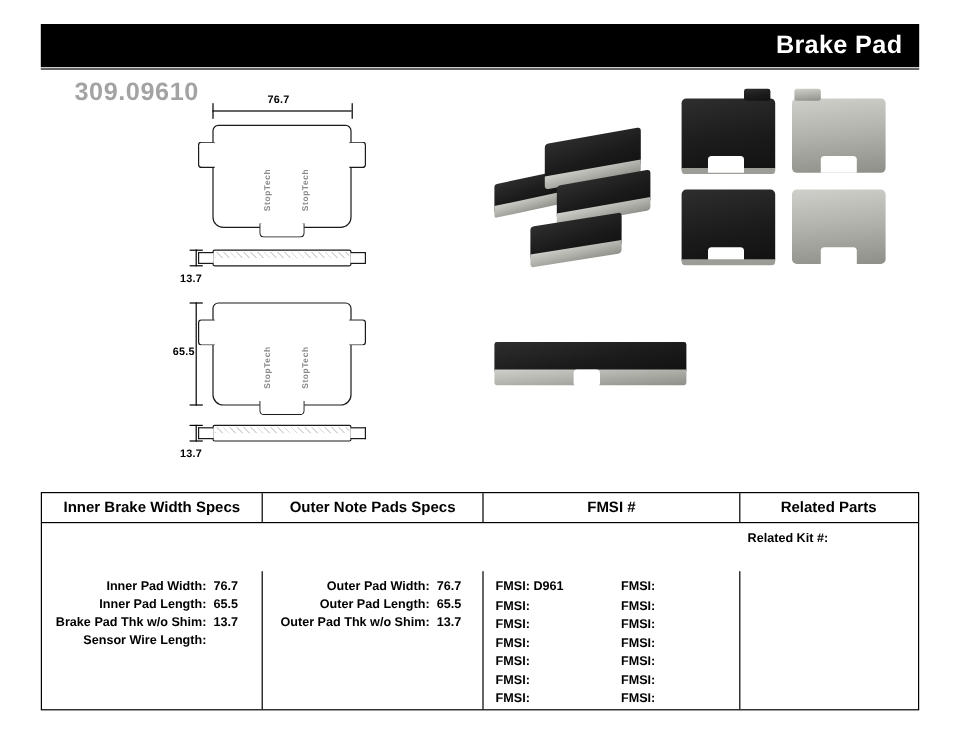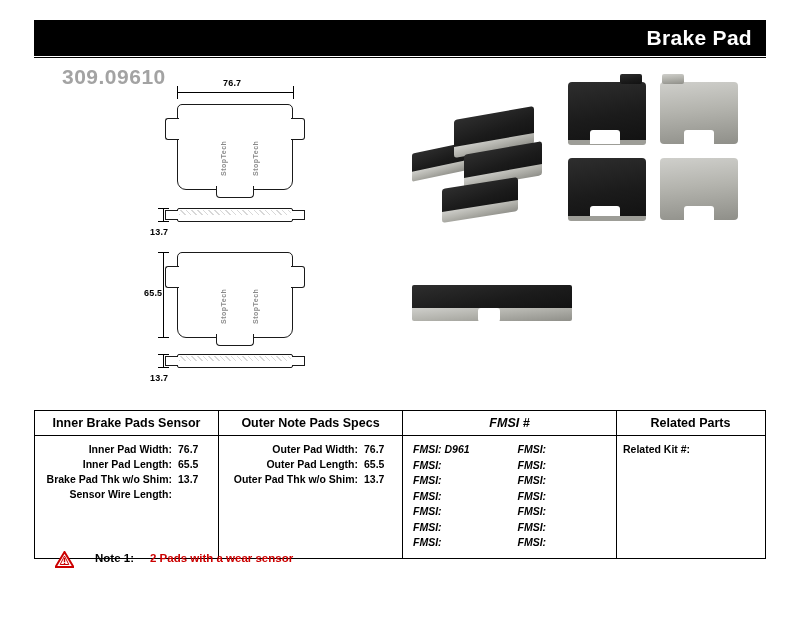--- a/index.html
+++ b/index.html
@@ -154,35 +154,36 @@
   .spec-head > div {
     font-size: 12.5px;
     font-weight: bold;
     display: flex;
     align-items: center;
     justify-content: center;
     box-sizing: border-box;
   }
   .col-1 { width: 184px; border-right: 1.5px solid #000000; }
   .col-2 { width: 184px; border-right: 1.5px solid #000000; }
-  .col-3 { width: 214px; border-right: 1.5px solid #000000; font-style: italic; }
+  .col-3 { width: 214px; border-right: 1.5px solid #000000; }
   .col-4 { width: 147px; }
 
   .spec-body {
     display: flex;
     min-height: 122px;
   }
   .spec-body > div {
     box-sizing: border-box;
     padding-top: 6px;
   }
   .spec-body .col-1,
   .spec-body .col-2,
   .spec-body .col-3 {
     border-right: 1.5px solid #000000;
+    margin-top: 40px;
   }
   .spec-row {
     font-size: 10.5px;
     line-height: 15px;
     text-align: right;
     padding-right: 46px;
     white-space: nowrap;
   }
   .spec-row .label { font-weight: bold; }
   .spec-row .value { font-weight: bold; }
@@ -332,21 +333,21 @@
 
     <div class="photo" style="left:372px; top:215px; width:176px; height:60px;">
       <div class="friction" style="left:6px; top:10px; width:160px; height:26px; border-radius:2px;"></div>
       <div class="backing" style="left:6px; top:33px; width:160px; height:13px; border-radius:0 0 2px 2px;"></div>
       <div class="friction" style="left:72px; top:33px; width:22px; height:14px; background:#ffffff;"></div>
     </div>
   </div>
 
   <div class="spec-table">
     <div class="spec-head">
-      <div class="col-1">Inner Brake Pads Sensor</div>
+      <div class="col-1">Inner Brake Width Specs</div>
       <div class="col-2">Outer Note Pads Specs</div>
       <div class="col-3">FMSI #</div>
       <div class="col-4">Related Parts</div>
     </div>
     <div class="spec-body">
 
       <div class="col-1">
         <div class="spec-row">
           <span class="label">Inner Pad Width:</span>
           <span class="value" style="position:absolute; margin-left:6px;">76.7</span>
@@ -403,27 +404,15 @@
         </div>
       </div>
 
       <div class="col-4">
         <div class="related-item">Related Kit #:</div>
       </div>
     </div>
   </div>
 
   <div class="notes">
-    <div class="note-row">
-      <span class="warn-icon">
-        <svg width="19" height="17" viewBox="0 0 19 17" xmlns="http://www.w3.org/2000/svg">
-          <polygon points="9.5,1 18.5,16 0.5,16" fill="#ffffff" stroke="#cc0000" stroke-width="2"></polygon>
-          <polygon points="9.5,5 13.8,13.5 5.2,13.5" fill="none" stroke="#cc0000" stroke-width="1"></polygon>
-          <rect x="8.8" y="7" width="1.4" height="4" fill="#cc0000"></rect>
-          <rect x="8.8" y="11.7" width="1.4" height="1.4" fill="#cc0000"></rect>
-        </svg>
-      </span>
-      <span class="note-label">Note 1:</span>
-      <span class="note-text">2 Pads with a wear sensor</span>
-    </div>
   </div>
 
 </div>
 
 </body></html>

